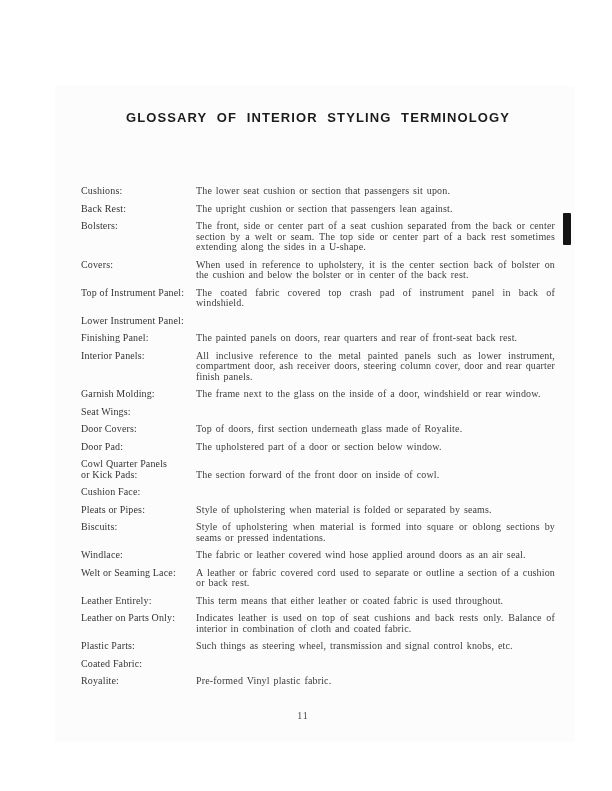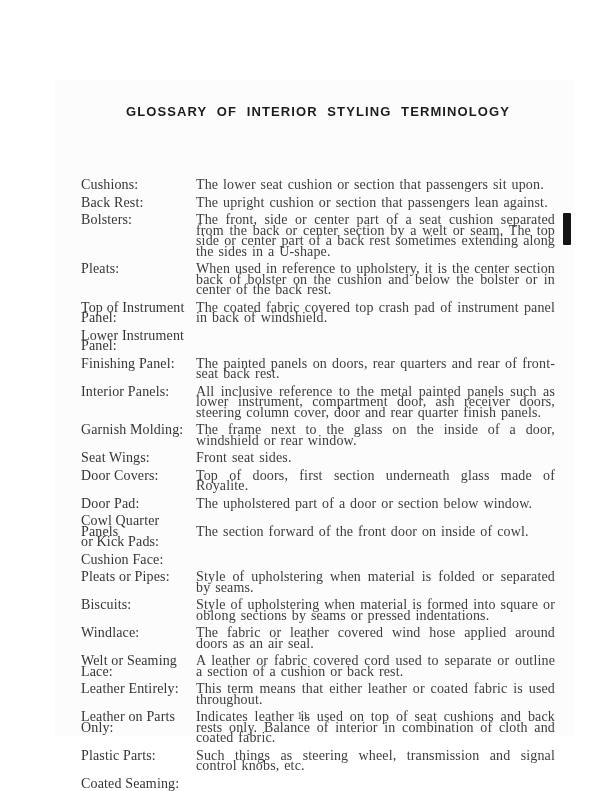--- a/index.html
+++ b/index.html
@@ -12,21 +12,21 @@
     width: 612px;
     height: 791px;
     background: #ffffff;
     overflow: hidden;
     font-family: "Liberation Serif", serif;
   }
   
   .sheet {
     position: absolute;
     left: 55px;
-    top: 80px;
+    top: 86px;
     width: 520px;
     height: 656px;
     background: #fcfcfc;
     box-sizing: border-box;
     padding: 24px 20px 0 26px;
   }
   .doc-title {
     text-align: center;
     font-family: "Liberation Sans", sans-serif;
     font-weight: bold;
@@ -37,21 +37,21 @@
     line-height: 16px;
     margin: 0 0 0 0;
   }
   .glossary {
     margin-top: 60px;
   }
   .entry {
     display: flex;
     margin-bottom: 7px;
     color: #3a3a3a;
-    font-size: 14px;
+    font-size: 10px;
     line-height: 10.5px;
     letter-spacing: 0.15px;
   }
   .term {
     flex: none;
     width: 115px;
     white-space: pre-line;
     color: #353535;
   }
   .def {
@@ -101,21 +101,21 @@
   </div>
         <div class="entry">
     <div class="term">Back Rest:</div>
     <div class="def">The upright cushion or section that passengers lean against.</div>
   </div>
         <div class="entry">
     <div class="term">Bolsters:</div>
     <div class="def">The front, side or center part of a seat cushion separated from the back or center section by a welt or seam.  The top side or center part of a back rest sometimes extending along the sides in a U-shape.</div>
   </div>
         <div class="entry">
-    <div class="term">Pleats:</div>
+    <div class="term">Covers:</div>
     <div class="def">When used in reference to upholstery, it is the center section back of bolster on the cushion and below the bolster or in center of the back rest.</div>
   </div>
         <div class="entry">
     <div class="term">Top of Instrument Panel:</div>
     <div class="def">The coated fabric covered top crash pad of instrument panel in back of windshield.</div>
   </div>
         <div class="entry">
     <div class="term">Lower Instrument Panel:</div>
   </div>
         <div class="entry">
@@ -125,21 +125,20 @@
         <div class="entry">
     <div class="term">Interior Panels:</div>
     <div class="def">All inclusive reference to the metal painted panels such as lower instrument, compartment door, ash receiver doors, steering column cover, door and rear quarter finish panels.</div>
   </div>
         <div class="entry">
     <div class="term">Garnish Molding:</div>
     <div class="def">The frame next to the glass on the inside of a door, windshield or rear window.</div>
   </div>
         <div class="entry">
     <div class="term">Seat Wings:</div>
-    <div class="def">Front seat sides.</div>
   </div>
         <div class="entry">
     <div class="term">Door Covers:</div>
     <div class="def">Top of doors, first section underneath glass made of Royalite.</div>
   </div>
         <div class="entry">
     <div class="term">Door Pad:</div>
     <div class="def">The upholstered part of a door or section below window.</div>
   </div>
         <div class="entry">
@@ -172,21 +171,21 @@
   </div>
         <div class="entry">
     <div class="term">Leather on Parts Only:</div>
     <div class="def">Indicates leather is used on top of seat cushions and back rests only.  Balance of interior in combination of cloth and coated fabric.</div>
   </div>
         <div class="entry">
     <div class="term">Plastic Parts:</div>
     <div class="def">Such things as steering wheel, transmission and signal control knobs, etc.</div>
   </div>
         <div class="entry">
-    <div class="term">Coated Seaming:</div>
+    <div class="term">Coated Fabric:</div>
   </div>
         <div class="entry">
     <div class="term">Royalite:</div>
     <div class="def">Pre-formed Vinyl plastic fabric.</div>
   </div>
       </div>
   </div>
 
   <div class="page-number">11</div>
 

